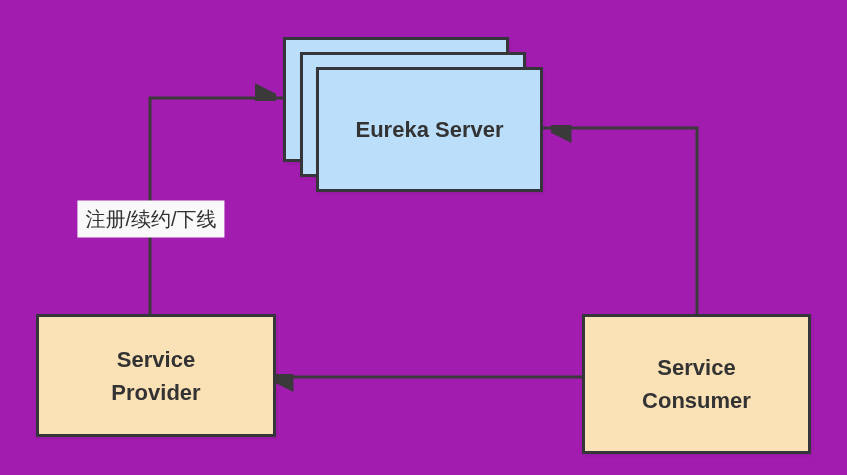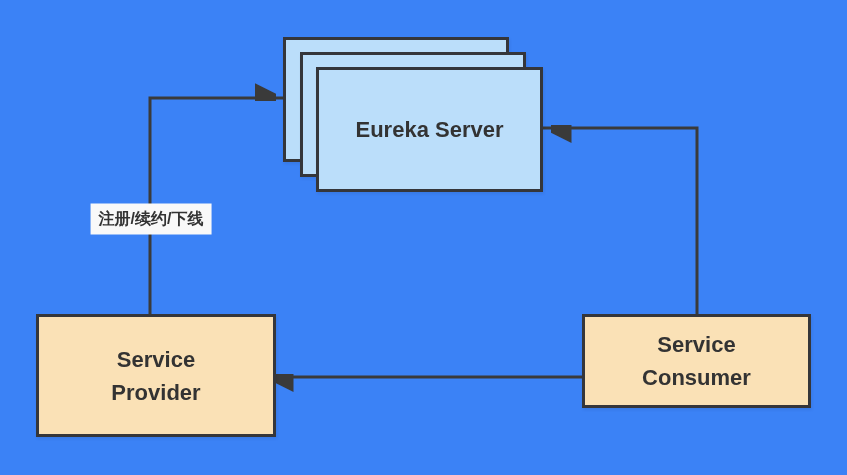--- a/index.html
+++ b/index.html
@@ -8,21 +8,21 @@
     width: 847px;
     height: 475px;
     background: #F9F9F9;
     font-family: "Liberation Sans", "DejaVu Sans", sans-serif;
     overflow: hidden;
   }
   .canvas {
     position: relative;
     width: 847px;
     height: 475px;
-    background: #3b82f6;
+    background: #a21caf;
   }
   .edges-layer {
     position: absolute;
     left: 0; top: 0;
     width: 847px; height: 475px;
   }
   .node {
     position: absolute;
     box-sizing: border-box;
     border: 3px solid #35363A;
@@ -35,30 +35,30 @@
     box-shadow: 1px 2px 3px rgba(0,0,0,0.07);
   }
   .node.blue   { background: #BBDEFA; }
   .node.orange { background: #FAE1B6; }
 
   .eureka-back   { left: 283px; top: 37px; width: 226px; height: 125px; }
   .eureka-middle { left: 300px; top: 52px; width: 226px; height: 125px; }
   .eureka-front  { left: 316px; top: 67px; width: 227px; height: 125px; font-size: 22px; }
 
   .provider { left: 36px;  top: 314px; width: 240px; height: 123px; font-size: 22px; line-height: 33px; }
-  .consumer { left: 582px; top: 314px; width: 229px; height: 94px; font-size: 22px; line-height: 33px; }
+  .consumer { left: 582px; top: 314px; width: 229px; height: 140px; font-size: 22px; line-height: 33px; }
   .node-label-wrap { width: 120px; }
 
   .edge-label {
     position: absolute;
     transform: translate(-50%, -50%);
     background: #F9F9F9;
     color: #333333;
-    font-weight: bold;
-    font-size: 16px;
+    font-weight: normal;
+    font-size: 20px;
     white-space: nowrap;
     padding: 5px 8px;
   }
   .register-label { left: 151px; top: 219px; }
   .fetch-label    { left: 700px; top: 222px; }
   .invoke-label   { left: 426px; top: 378px; }
 </style>
 </head>
 <body>
 

